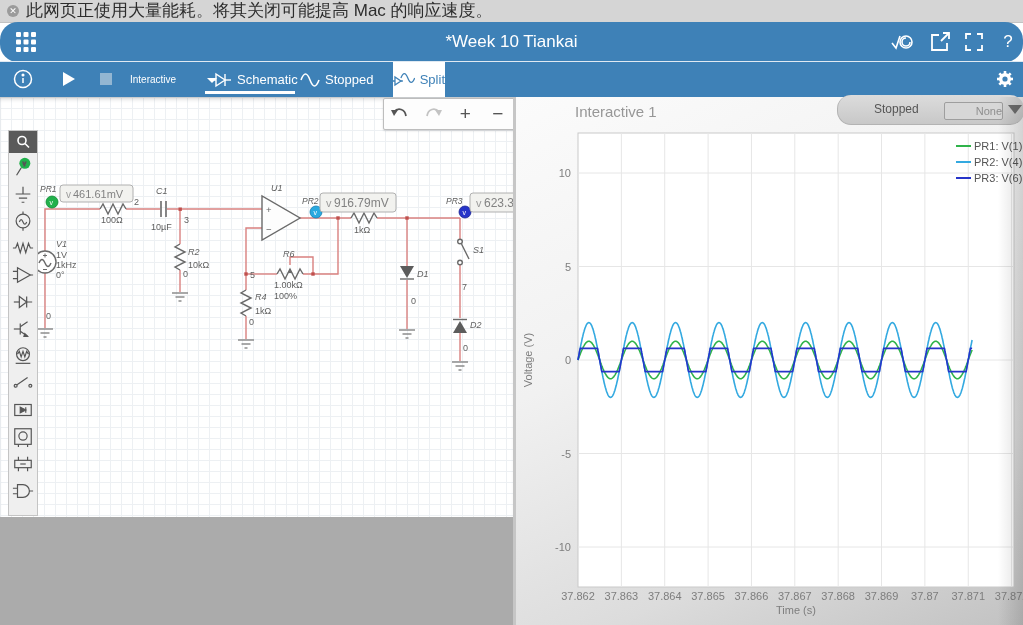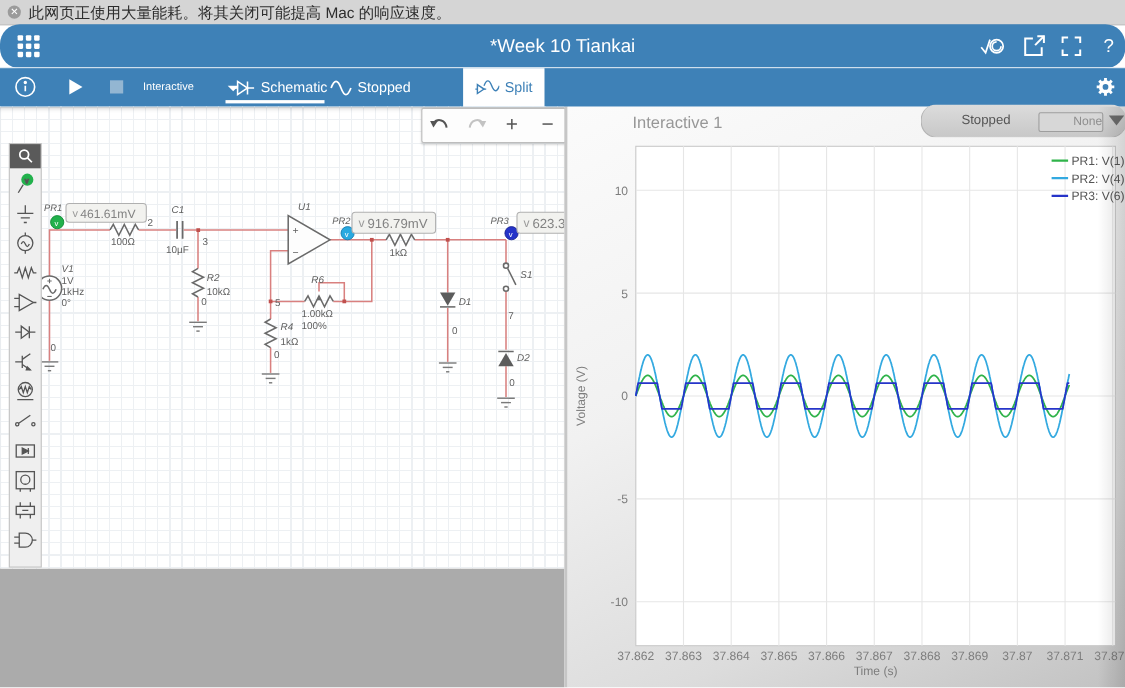--- a/index.html
+++ b/index.html
@@ -4,37 +4,37 @@
 <style>
   html,body{margin:0;padding:0;}
   body{width:1023px;height:625px;overflow:hidden;position:relative;
        font-family:"Liberation Sans","DejaVu Sans",sans-serif;background:#fff;}
   .abs{position:absolute;}
 
   
   #banner{left:0;top:0;width:1023px;height:22px;background:#d5d5d5;border-bottom:1px solid #c2c2c2;}
   #banner-close{left:7px;top:5px;width:12px;height:12px;border-radius:50%;background:#9b9b9b;color:#fff;
                 font-size:9px;line-height:12px;text-align:center;cursor:pointer;}
-  #banner-text{left:26px;top:0;height:22px;line-height:22px;font-size:14px;color:#2d2d2d;}
+  #banner-text{left:26px;top:0;height:22px;line-height:22px;font-size:17px;color:#2d2d2d;}
 
   
   #header{left:0;top:22px;width:1023px;height:40px;background:#3e81b7;border-radius:18px;}
   #title{left:0;top:0;width:100%;height:40px;line-height:40px;text-align:center;color:#fff;font-size:17px;}
   .hicon{top:8px;width:24px;height:24px;color:#fff;}
   #header-sep{left:0;top:61px;width:1023px;height:1px;background:#dfe9f2;}
 
   
   #toolbar{left:0;top:62px;width:1023px;height:35px;background:#3e81b7;}
   .ticon{top:6px;height:22px;color:#fff;}
   #mode-label{left:130px;top:0;height:35px;line-height:35px;color:#fff;font-size:10px;}
   #mode-arrow{left:207px;top:16px;width:0;height:0;border-left:5px solid transparent;border-right:5px solid transparent;border-top:5px solid #fff;}
   .tab{top:0;height:35px;line-height:35px;color:#fff;font-size:13px;display:flex;align-items:center;gap:5px;cursor:pointer;}
   #tab-schematic{left:212px;}
   #tab-grapher{left:300px;}
-  #tab-split{left:393px;width:74px;background:#fff;color:#3e81b7;justify-content:center;margin-left:28px;}
+  #tab-split{left:393px;width:52px;background:#fff;color:#3e81b7;justify-content:center;}
   #schematic-underline{left:205px;top:91px;width:90px;height:3px;background:#fff;}
 
   
   #schem-canvas{left:0;top:97px;width:513px;height:420px;background:#fff;
      background-image:repeating-linear-gradient(to right,#edf0f3 0 1px,transparent 1px 11px),
                       repeating-linear-gradient(to bottom,#edf0f3 0 1px,transparent 1px 11px);
      box-shadow:inset 0 4px 5px -3px rgba(0,0,0,.25);}
   #schem-bottom{left:0;top:517px;width:513px;height:108px;background:#ababab;}
   #panel-divider{left:513px;top:97px;width:3px;height:528px;background:#c6c6c6;}
 

